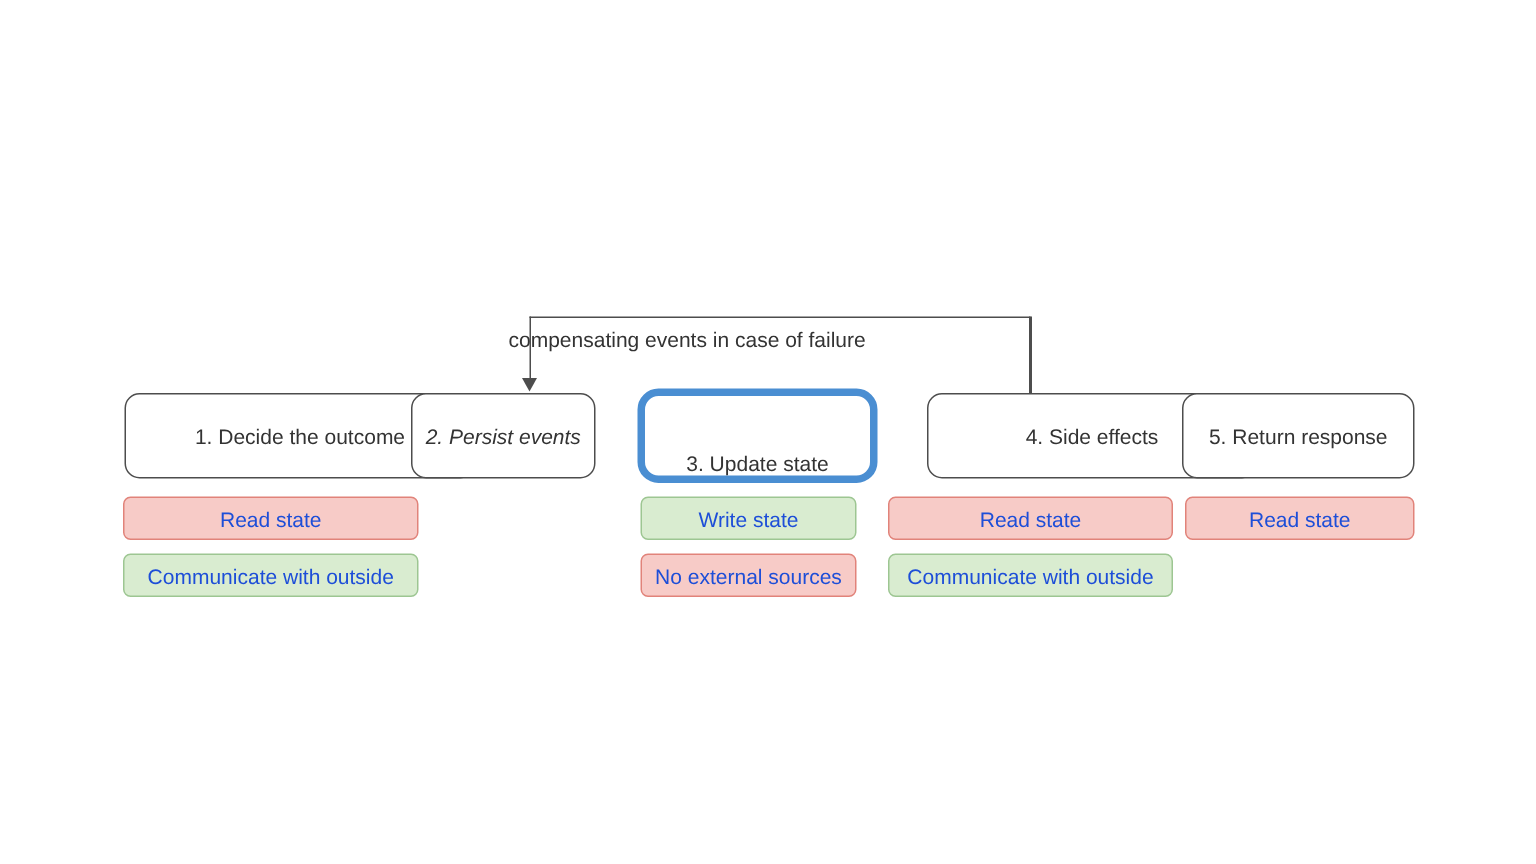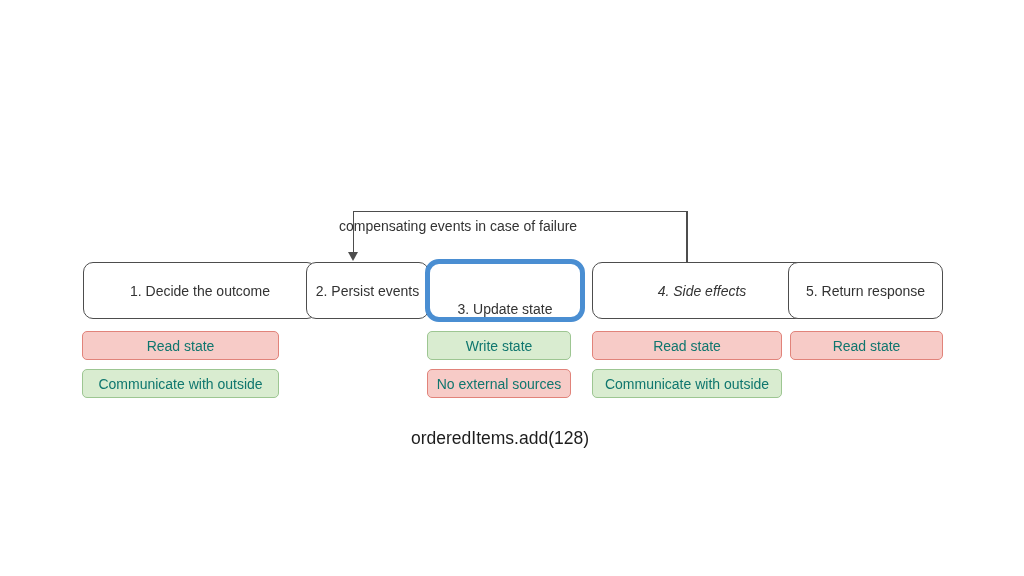--- a/index.html
+++ b/index.html
@@ -61,38 +61,38 @@
     box-sizing: border-box;
     background: #ffffff;
     border: 1.5px solid var(--box-border, #4d4d4d);
     border-radius: 10px;
     display: flex; align-items: center; justify-content: center;
     font-size: 14px;
     color: #333333;
     white-space: nowrap;
   }
   .box1 { left: 83px;  width: 234px; }
-  .box2 { left: 306px; width: 123px; }
+  .box2 { left: 274px; width: 123px; font-style: italic; }
   .box3 { left: 425px; width: 160px; align-items: flex-end; }
-  .box4 { left: 592px; width: 220px; font-style: italic; }
+  .box4 { left: 618px; width: 220px; }
   .box5 { left: 788px; width: 155px; }
   .box[data-highlighted="true"] {
     top: 259px; height: 63px;
     border: 5px solid var(--highlight-blue, #4a8ed2);
     border-radius: 14px;
   }
   
   .badge {
     position: absolute;
     height: 29px;
     box-sizing: border-box;
     border-radius: 5px;
     display: flex; align-items: center; justify-content: center;
     font-size: 14px;
-    color: #0f766e;
+    color: #1d4ed8;
     white-space: nowrap;
   }
   .badge[data-color="pink"] {
     background: var(--pink-fill, #f7cbc7);
     border: 1px solid var(--pink-border, #e1837a);
   }
   .badge[data-color="green"] {
     background: var(--green-fill, #d9ecd0);
     border: 1px solid var(--green-border, #9dc692);
   }
@@ -145,15 +145,14 @@
     <div class="badge row1 u3" data-color="green">Write state</div>
     <div class="badge row1 u4" data-color="pink">Read state</div>
     <div class="badge row1 u5" data-color="pink">Read state</div>
 
     <div class="badge row2 u1" data-color="green">Communicate with outside</div>
     <div class="badge row2 u3" data-color="pink">No external sources</div>
     <div class="badge row2 u4" data-color="green">Communicate with outside</div>
 
   </div>
 
-  <div class="code-annotation">orderedItems.add(128)</div>
 
 </div>
 
 </body></html>

